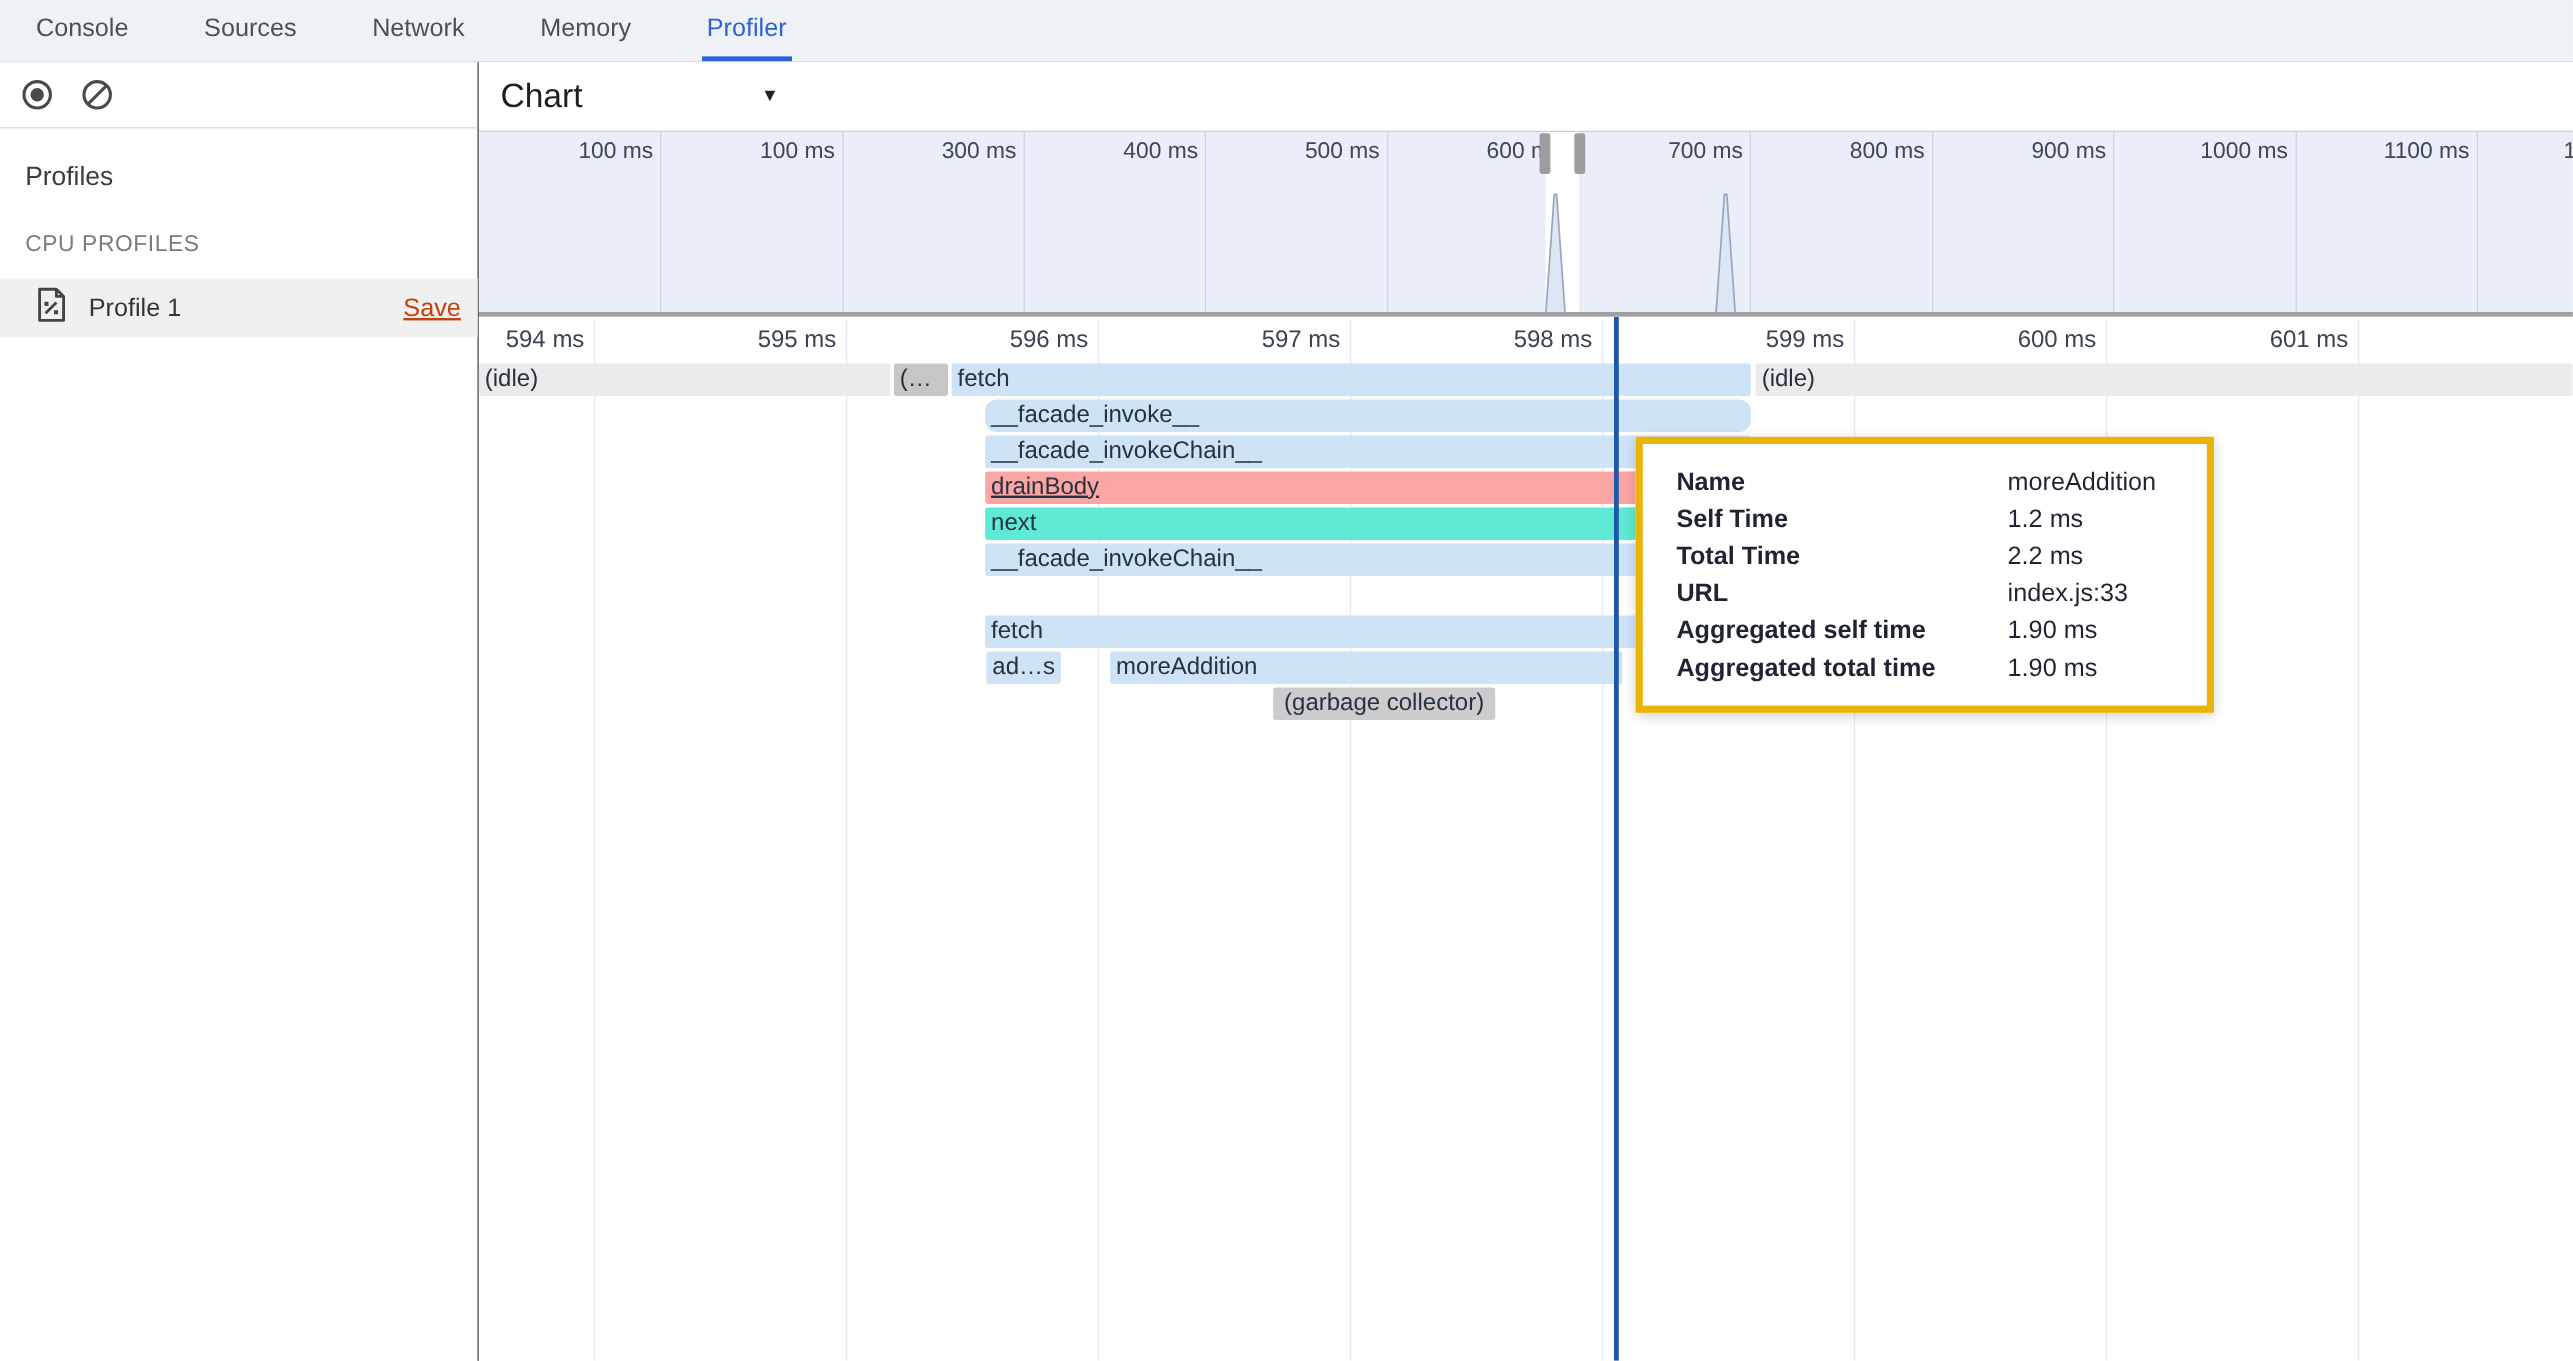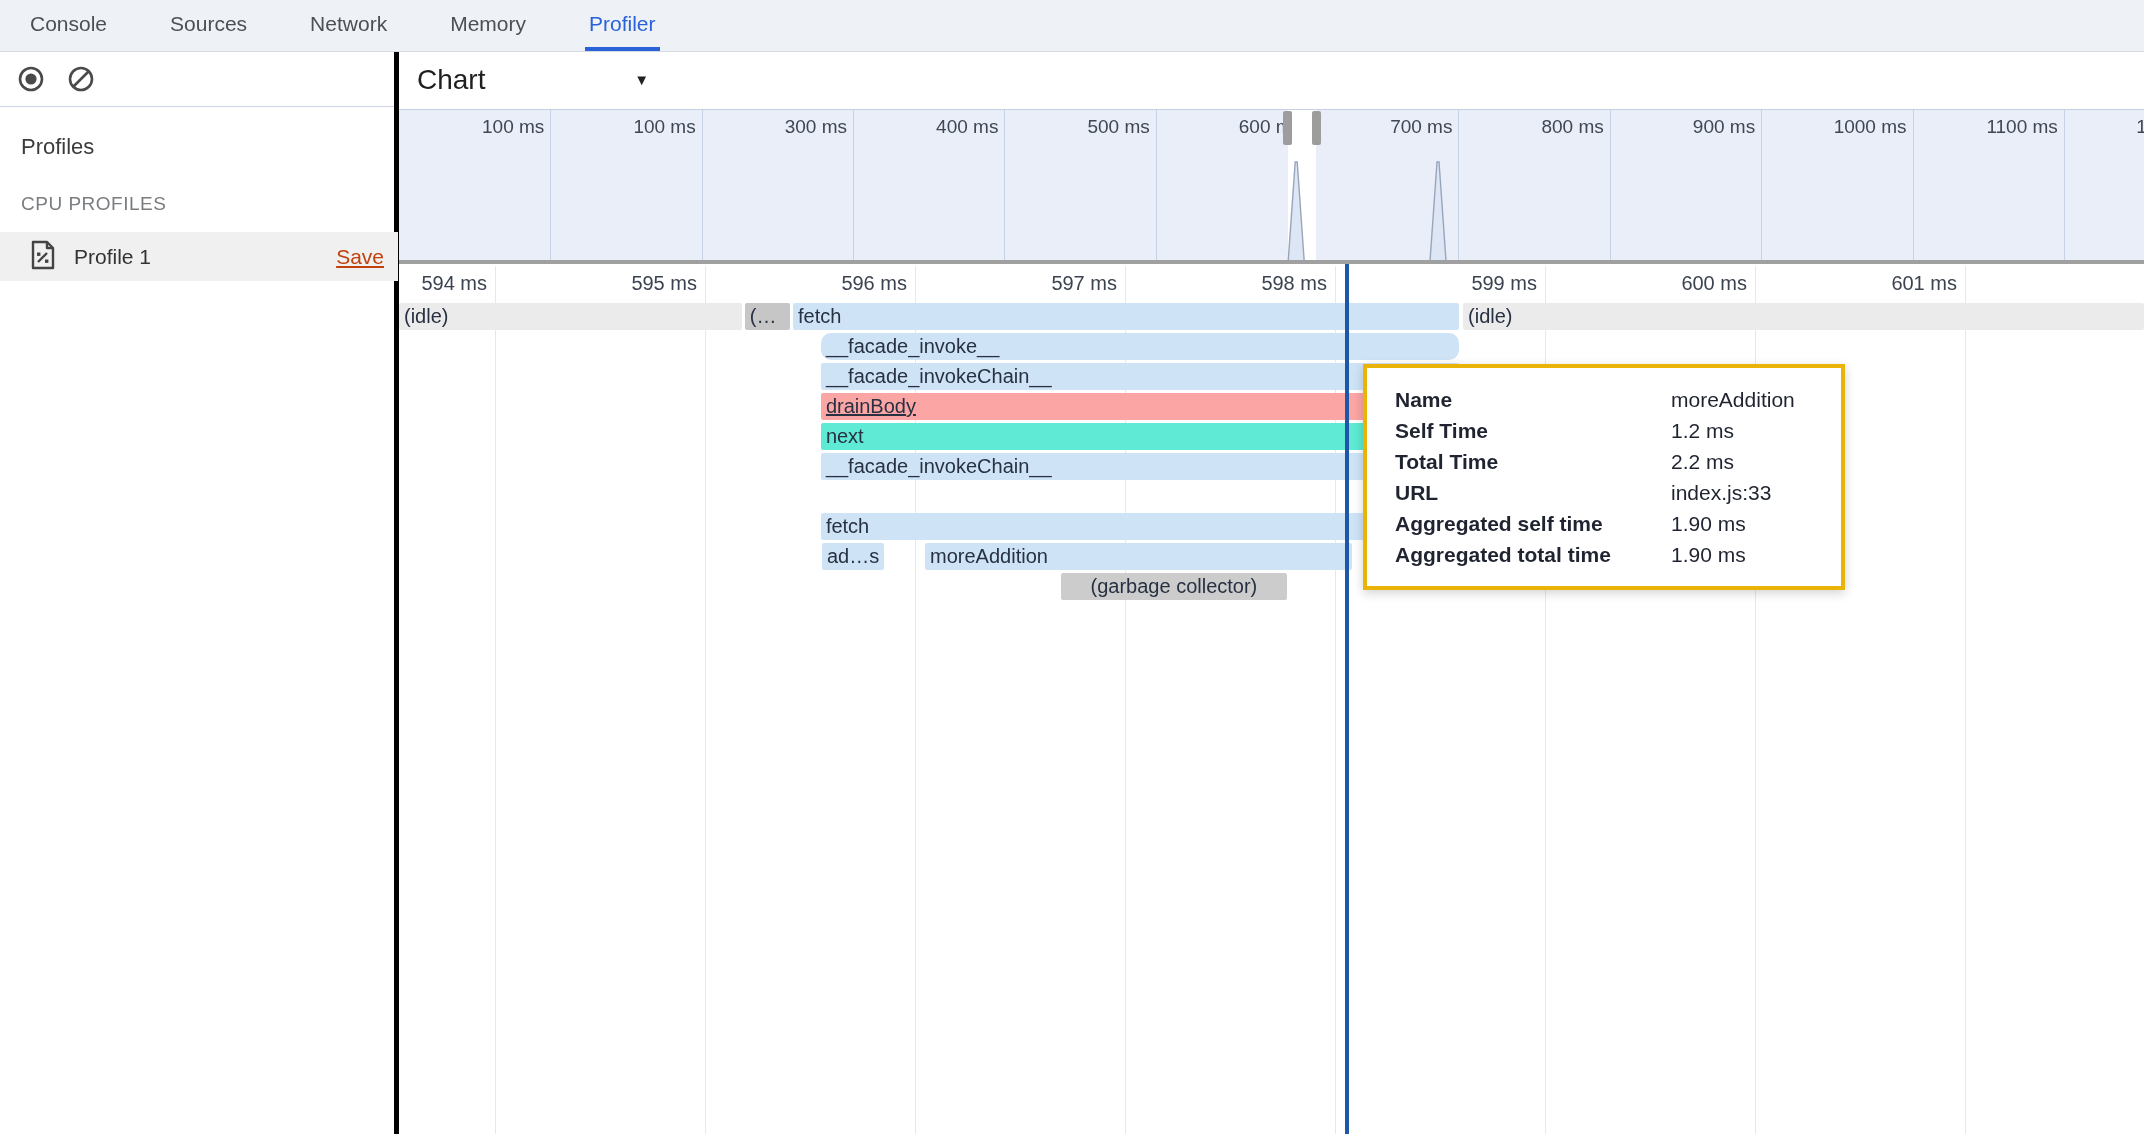--- a/index.html
+++ b/index.html
@@ -9,21 +9,21 @@
   
   #tab-bar { position:absolute; left:0; top:0; width:2144px; height:52px;
     background:#eef1f5; border-bottom:1px solid #d5d9e0;
     display:flex; align-items:stretch; padding-left:26px; gap:55px; }
   .tab { display:flex; align-items:center; font-size:21px; color:#4c5056;
     border-bottom:4px solid transparent; padding:0 4px; cursor:default; }
   .tab.active { color:var(--accent); border-bottom-color:var(--accent); }
 
   
   #sidebar { position:absolute; left:0; top:52px; width:399px; height:1082px;
-    background:#fff; border-right:5px solid #000000; }
+    background:#fff; border-right:1px solid #000000; }
   #sidebar-toolbar { height:55px; border-bottom:1px solid #ccd6e8;
     display:flex; align-items:center; padding-left:14px; gap:16px; }
   .tool-icon { width:34px; height:34px; display:flex; align-items:center; justify-content:center; }
   #profiles-heading { position:absolute; left:21px; top:82px; font-size:22px; color:#3c3c3c; }
   #cpu-profiles-heading { position:absolute; left:21px; top:141px; font-size:19px; color:#7a7d80; letter-spacing:.5px; }
   #profile-row { position:absolute; left:0; top:180px; width:398px; height:49px;
     background:#f0f0f0; display:flex; align-items:center; }
   #profile-icon { margin-left:30px; }
   #profile-name { margin-left:18px; font-size:21px; color:#333; }
   #save-link { margin-left:auto; margin-right:14px; font-size:21px; color:#c2410c;
@@ -55,21 +55,21 @@
   #flame { position:absolute; left:0; top:212px; width:1745px; height:870px; overflow:hidden; background:#fff; }
   .fl-grid { position:absolute; top:2px; bottom:0; width:1px; background:#e3e8f2; }
   .fl-tick { position:absolute; top:8px; width:120px; text-align:right; font-size:20px; color:#3b4350; }
   .fl-bar { position:absolute; height:27px; border-radius:2px; font-size:20px; line-height:27px;
     color:#273142; padding-left:5px; overflow:hidden; white-space:nowrap; cursor:pointer; }
   .fl-bar.centered { text-align:center; padding-left:0; }
   #marker-line { position:absolute; top:0; bottom:0; width:4px; background:var(--marker); z-index:5; }
 
   
   #tooltip { position:absolute; left:964px; top:312px; width:482px; min-height:216px; z-index:9;
-    background:#fff; border:4px solid #eab308; box-shadow:0 3px 10px rgba(0,0,0,.18);
+    background:#fff; border:6px solid #eab308; box-shadow:0 3px 10px rgba(0,0,0,.18);
     padding:16px 28px; display:grid; grid-template-columns:276px 1fr; row-gap:0; }
   .tt-label { font-size:21px; font-weight:bold; color:#1f2430; line-height:31px; }
   .tt-value { font-size:21px; color:#1f2430; line-height:31px; }
 </style>
 </head>
 <body>
 
 <div id="tab-bar">
     <div class="tab">Console</div>
     <div class="tab">Sources</div>
@@ -174,21 +174,21 @@
       <div class="fl-bar" style="left: 1064.07px; width: 680.82px; top: 39px; background: rgb(235, 235, 235);">(idle)</div>
       <div class="fl-bar" style="left: 421.89px; width: 637.98px; top: 69px; background: rgb(207, 227, 247); border-radius: 10px;">__facade_invoke__</div>
       <div class="fl-bar" style="left: 421.89px; width: 637.98px; top: 99px; background: rgb(207, 227, 247);">__facade_invokeChain__</div>
       <div class="fl-bar" style="left: 421.89px; width: 637.98px; top: 129px; background: #fca5a5; text-decoration: underline;">drainBody</div>
       <div class="fl-bar" style="left: 421.89px; width: 637.98px; top: 159px; background: #5eead4;">next</div>
       <div class="fl-bar" style="left: 421.89px; width: 637.98px; top: 189px; background: rgb(207, 227, 247);">__facade_invokeChain__</div>
       <div class="fl-bar" style="left: 421.89px; width: 637.98px; top: 249px; background: rgb(207, 227, 247);">fetch</div>
       <div class="fl-bar" style="left: 422.94px; width: 61.95px; top: 279px; background: rgb(207, 227, 247);">ad…s</div>
       <div class="fl-bar" style="left: 526.05px; width: 426.93px; top: 279px; background: rgb(207, 227, 247);">moreAddition</div>
       <div class="fl-bar" style="left: 988.05px; width: 71.82px; top: 279px; background: rgb(232, 220, 171);">Re…e</div>
-      <div class="fl-bar centered" style="left: 661.92px; width: 226px; top: 309px; background: rgb(204, 204, 204);">(garbage collector)</div>
+      <div class="fl-bar centered" style="left: 661.92px; width: 185px; top: 309px; background: rgb(204, 204, 204);">(garbage collector)</div>
       <div id="marker-line" style="left: 946.47px;"></div>
     </div>
 
   <div id="tooltip">
       <div class="tt-label">Name</div>
       <div class="tt-value">moreAddition</div>
       <div class="tt-label">Self Time</div>
       <div class="tt-value">1.2 ms</div>
       <div class="tt-label">Total Time</div>
       <div class="tt-value">2.2 ms</div>

